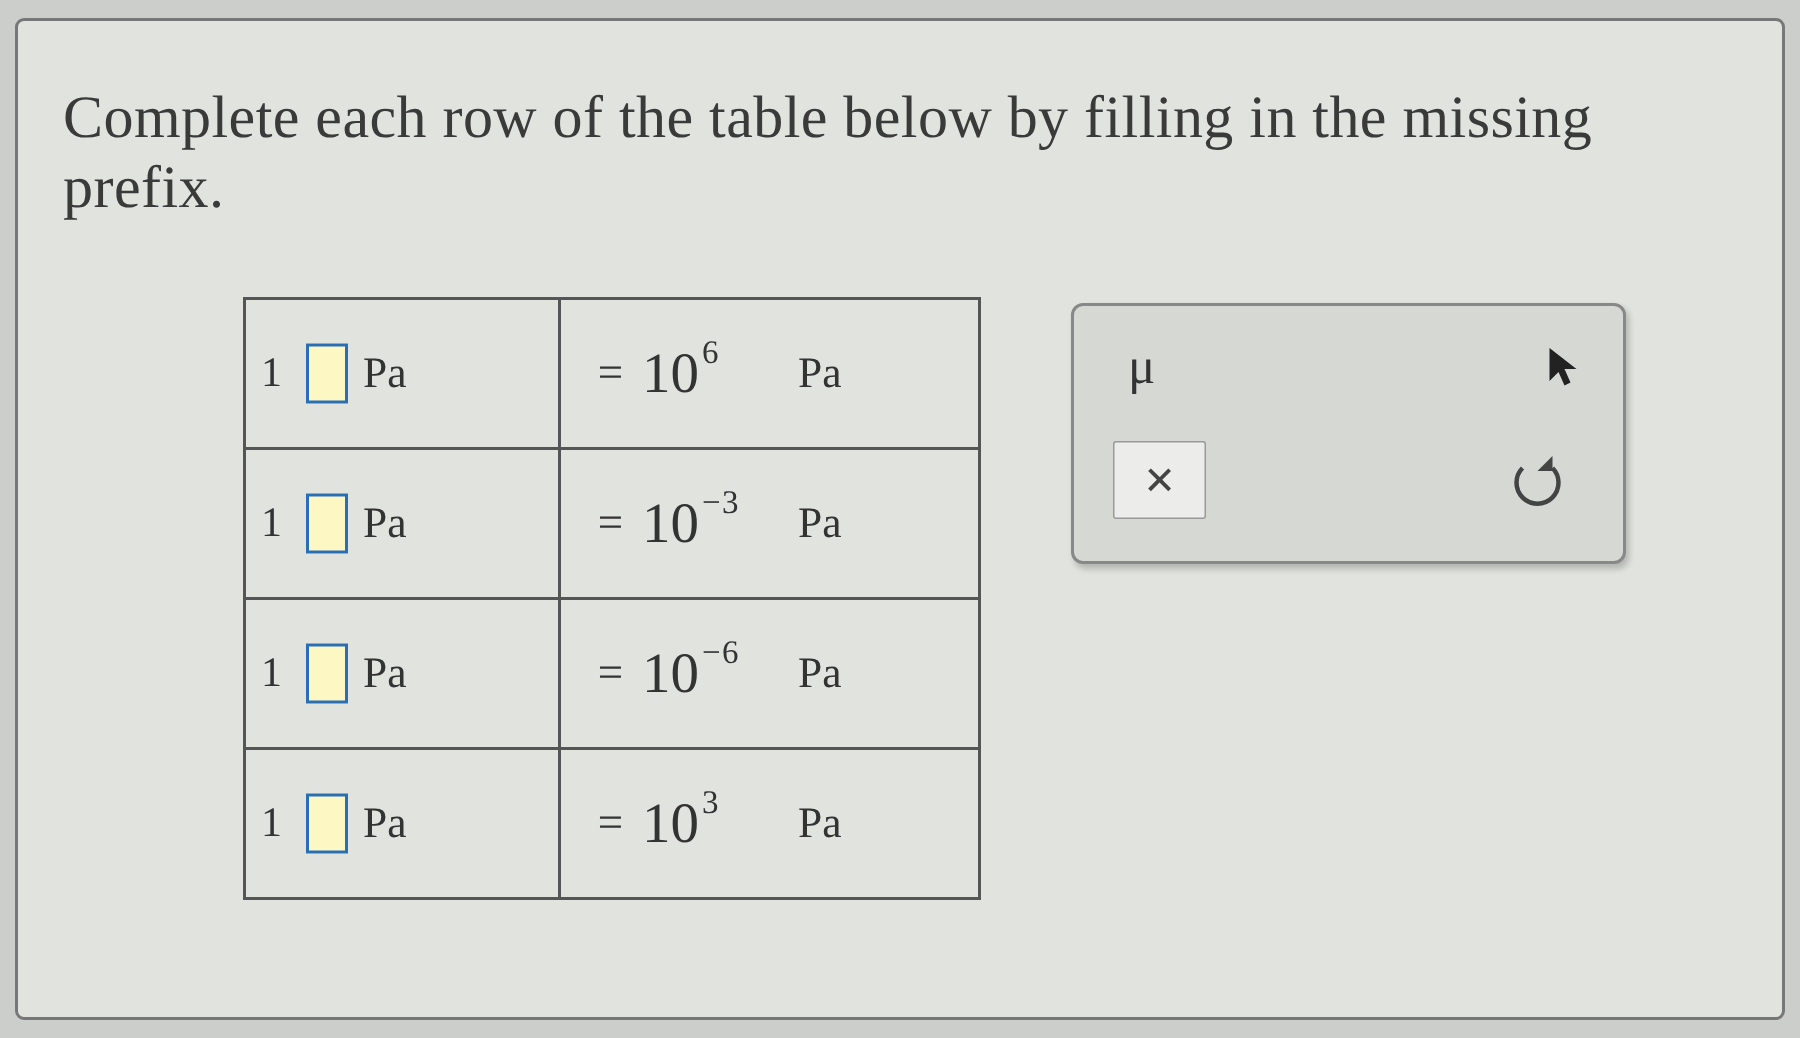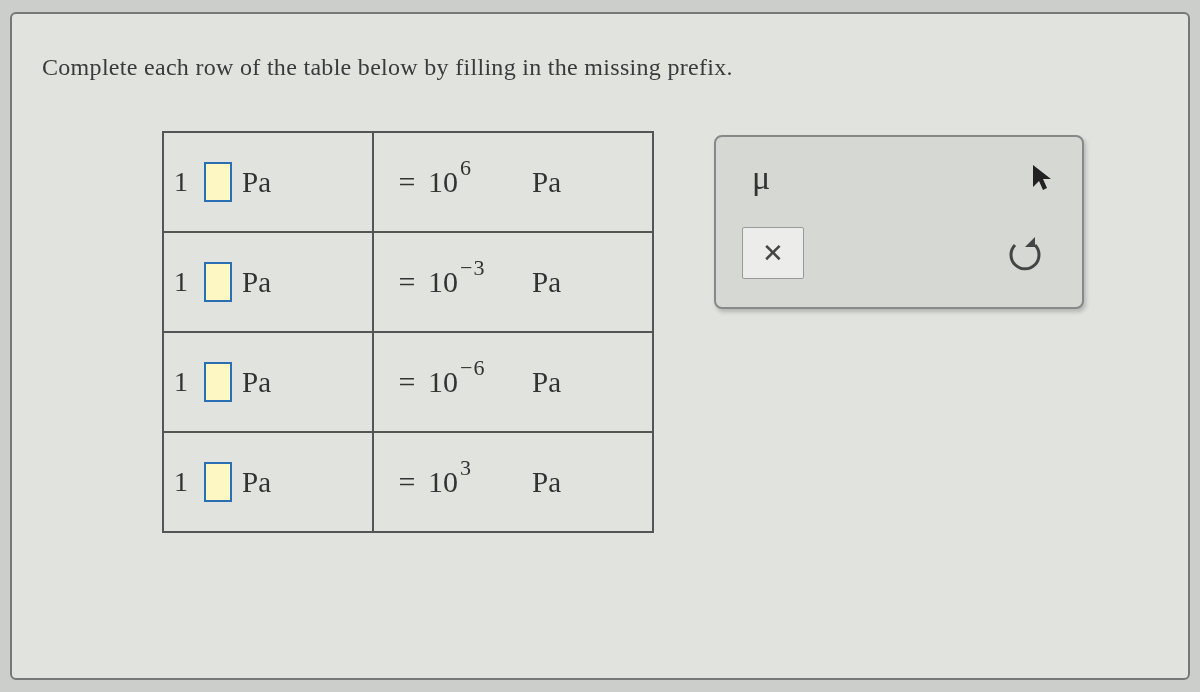--- a/index.html
+++ b/index.html
@@ -17,21 +17,21 @@
     top: 12px;
     left: 10px;
     width: 1180px;
     height: 668px;
     background: #e1e3de;
     border: 2px solid #777;
     border-radius: 6px;
     padding: 40px 30px 30px 30px;
   }
   .prompt {
-    font-size: 24px;
+    font-size: 40px;
     color: #3a3a3a;
     margin-bottom: 50px;
     letter-spacing: 0.3px;
   }
   .content-row {
     display: flex;
     align-items: flex-start;
     gap: 60px;
     padding-left: 120px;
   }
@@ -82,21 +82,21 @@
     width: 30px;
     text-align: center;
   }
   .base-wrap {
     position: relative;
     display: inline-flex;
     align-items: center;
     min-width: 80px;
   }
   .base {
-    font-size: 30px;
+    font-size: 38px;
   }
   .exp {
     font-size: 22px;
     position: relative;
     top: -14px;
     left: 2px;
     letter-spacing: 1px;
   }
   .right-unit {
     margin-left: 18px;

